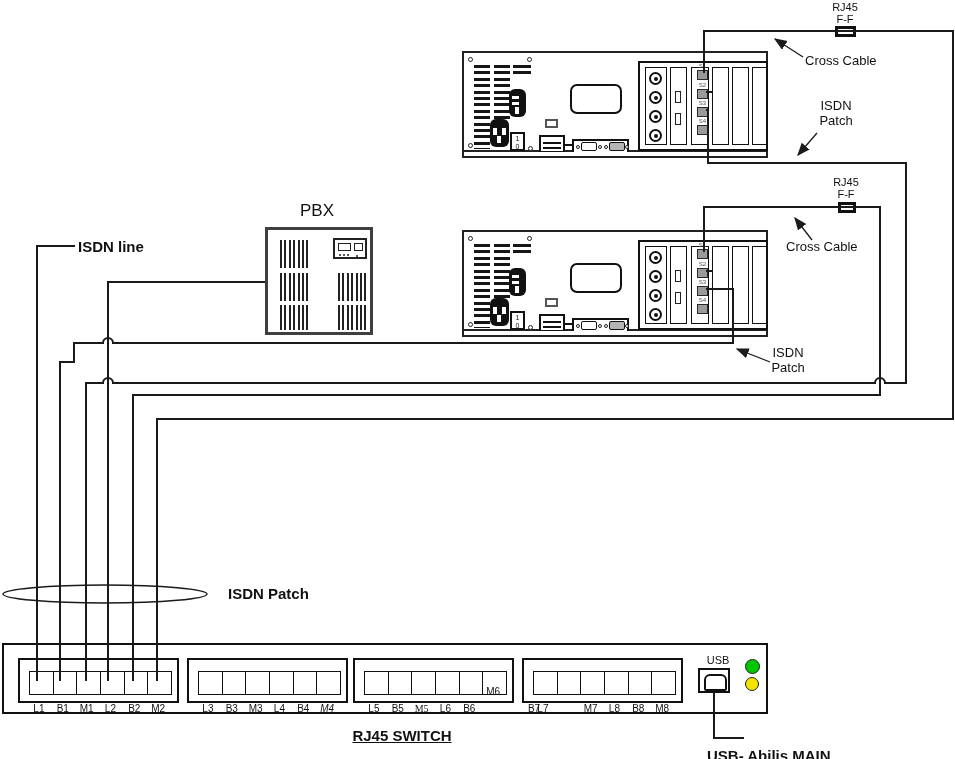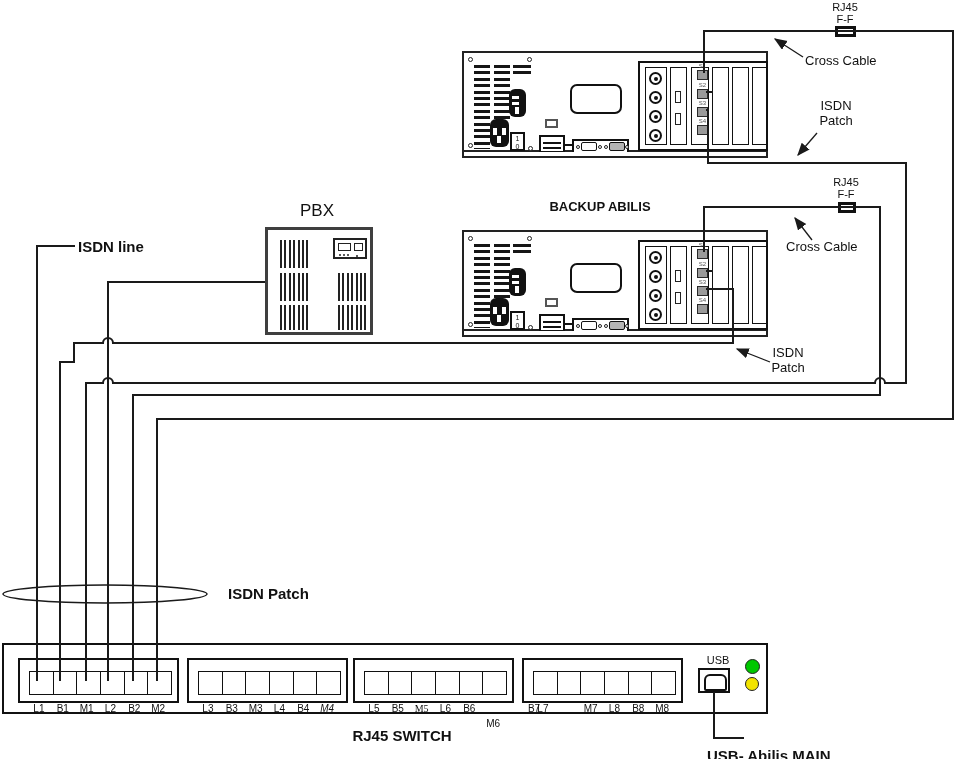--- a/index.html
+++ b/index.html
@@ -48,25 +48,24 @@
   .usb-inner{position:absolute;left:4px;top:4px;width:19px;height:13px;border:2px solid #111;border-radius:6px 6px 2px 2px;background:#fff;}
   .led{position:absolute;width:14px;height:14px;border:1px solid #222;border-radius:50%;}
   .coupler{border:3px solid #111;background:#fff;}
   svg.wires{position:absolute;left:0;top:0;z-index:10;pointer-events:none;}
 </style>
 </head>
 <body>
 
 <div class="stage">
 
-  <div class="lbl bold ctr" style="left:500px;top:199px;width:200px;font-size:13px;">BACKUP ABILIS</div>
   <div class="lbl ctr" style="left:267px;top:201px;width:100px;font-size:17px;">PBX</div>
   <div class="lbl bold" style="left:78px;top:238px;font-size:15px;">ISDN line</div>
   <div class="lbl bold" style="left:228px;top:585px;font-size:15px;">ISDN Patch</div>
-  <div class="lbl bold ctr" style="left:302px;top:727px;width:200px;font-size:15px;">RJ45 SWITCH</div>
+  <div class="lbl bold ctr" style="left:302px;top:727px;width:200px;font-size:15px;text-decoration:underline;">RJ45 SWITCH</div>
   <div class="lbl bold" style="left:707px;top:747px;font-size:15px;">USB- Abilis MAIN</div>
 
   <div class="lbl ctr" style="left:810px;top:1px;width:70px;font-size:11px;line-height:12px;">RJ45
 F-F</div>
   <div class="lbl" style="left:805px;top:53px;font-size:13px;">Cross Cable</div>
   <div class="lbl ctr" style="left:801px;top:98px;width:70px;font-size:13px;line-height:15px;">ISDN
 Patch</div>
   <div class="lbl ctr" style="left:811px;top:176px;width:70px;font-size:11px;line-height:12px;">RJ45
 F-F</div>
   <div class="lbl" style="left:786px;top:239px;font-size:13px;">Cross Cable</div>
@@ -275,21 +274,21 @@
             <div class="sw-cell"></div>
             <div class="sw-cell"></div>
             <div class="sw-cell"></div>
           </div>
         </div>
         <div class="sw-plbl" style="position: absolute; box-sizing: border-box; left: 369.917px; top: 59px;">L5</div>
         <div class="sw-plbl" style="position: absolute; box-sizing: border-box; left: 393.75px; top: 59px;">B5</div>
         <div class="sw-plbl" style="position: absolute; box-sizing: border-box; left: 417.583px; top: 59px; font-family: Liberation Serif, serif;">M5</div>
         <div class="sw-plbl" style="position: absolute; box-sizing: border-box; left: 441.417px; top: 59px;">L6</div>
         <div class="sw-plbl" style="position: absolute; box-sizing: border-box; left: 465.25px; top: 59px;">B6</div>
-        <div class="sw-plbl" style="position: absolute; box-sizing: border-box; left: 489.083px; top: 74px;">M6</div>
+        <div class="sw-plbl" style="position: absolute; box-sizing: border-box; left: 489.083px; top: 42px;">M6</div>
         <div class="sw-group" style="position: absolute; box-sizing: border-box; left: 518px; top: 13px; width: 161px; height: 45px;">
           <div class="sw-cells" style="position: absolute; box-sizing: border-box; left: 9px; top: 11px; width: 143px; height: 24px;">
             <div class="sw-cell"></div>
             <div class="sw-cell"></div>
             <div class="sw-cell"></div>
             <div class="sw-cell"></div>
             <div class="sw-cell"></div>
             <div class="sw-cell"></div>
           </div>
         </div>

